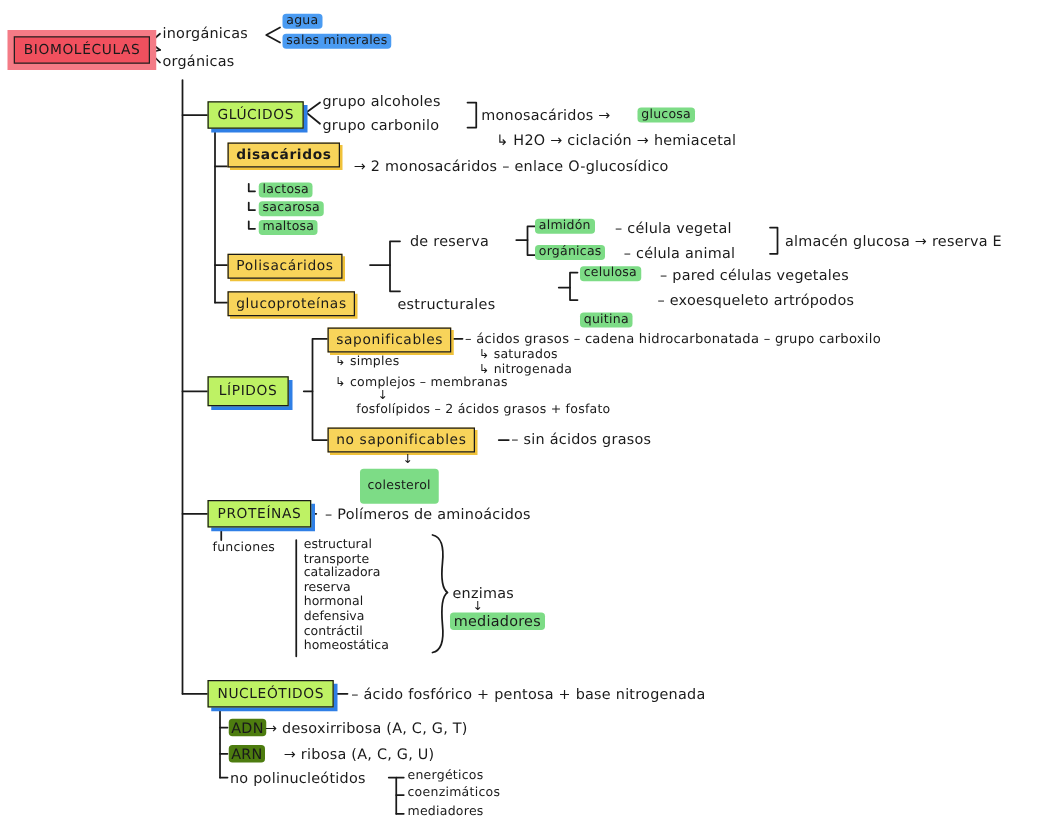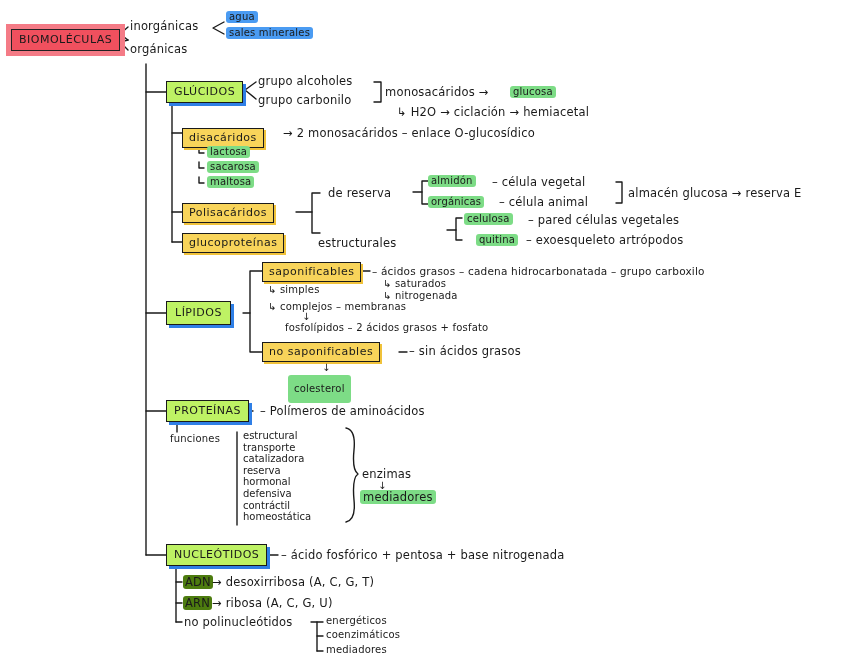--- a/index.html
+++ b/index.html
@@ -82,37 +82,37 @@
 <span class="t sm hl-b" style="left:226px;top:11px;">agua</span>
 <span class="t sm hl-b" style="left:226px;top:27px;">sales minerales</span>
 
 <div class="box blue" style="left:166px;top:81px;">GLÚCIDOS</div>
 <div class="t" style="left:258px;top:74px;">grupo alcoholes</div>
 <div class="t" style="left:258px;top:93px;">grupo carbonilo</div>
 <div class="t" style="left:385px;top:85px;">monosacáridos →</div>
 <span class="t sm hl-g" style="left:510px;top:86px;">glucosa</span>
 <div class="t" style="left:397px;top:105px;">↳ H2O → ciclación → hemiacetal</div>
 
-<div class="box yellow" style="left:182px;top:128px;">disacáridos</div>
+<div class="box yellow" style="left:182px;top:114px;font-weight:bold;">disacáridos</div>
 <div class="t" style="left:283px;top:126px;">→ 2 monosacáridos – enlace O-glucosídico</div>
 <span class="t sm hl-g" style="left:207px;top:146px;">lactosa</span>
 <span class="t sm hl-g" style="left:207px;top:161px;">sacarosa</span>
 <span class="t sm hl-g" style="left:207px;top:176px;">maltosa</span>
 
 <div class="box yellow" style="left:182px;top:203px;">Polisacáridos</div>
 <div class="t" style="left:328px;top:186px;">de reserva</div>
 <span class="t sm hl-g" style="left:428px;top:175px;">almidón</span>
 <div class="t" style="left:492px;top:175px;">– célula vegetal</div>
 <span class="t sm hl-g" style="left:428px;top:196px;">orgánicas</span>
 <div class="t" style="left:499px;top:195px;">– célula animal</div>
 <div class="t" style="left:628px;top:186px;">almacén glucosa → reserva E</div>
 <div class="t" style="left:318px;top:236px;">estructurales</div>
 <span class="t sm hl-g" style="left:464px;top:213px;">celulosa</span>
 <div class="t" style="left:528px;top:213px;">– pared células vegetales</div>
-<span class="t sm hl-g" style="left:464px;top:234px;margin-left:12px;">quitina</span>
+<span class="t sm hl-g" style="left:464px;top:250px;">quitina</span>
 <div class="t" style="left:526px;top:233px;">– exoesqueleto artrópodos</div>
 
 <div class="box yellow" style="left:182px;top:233px;">glucoproteínas</div>
 
 <div class="box blue" style="left:166px;top:301px;padding:4px 8px;">LÍPIDOS</div>
 <div class="box yellow" style="left:262px;top:262px;">saponificables</div>
 <div class="t" style="left:372px;top:264px;font-size:10.5px;">– ácidos grasos – cadena hidrocarbonatada – grupo carboxilo</div>
 <div class="t sm" style="left:383px;top:278px;">↳ saturados</div>
 <div class="t sm" style="left:383px;top:290px;">↳ nitrogenada</div>
 <div class="t sm" style="left:268px;top:284px;">↳ simples</div>
@@ -139,17 +139,17 @@
 </div>
 <div class="t" style="left:362px;top:467px;">enzimas</div>
 <div class="t sm" style="left:378px;top:480px;">↓</div>
 <span class="t hl-g" style="left:360px;top:490px;">mediadores</span>
 
 <div class="box blue" style="left:166px;top:544px;">NUCLEÓTIDOS</div>
 <div class="t" style="left:281px;top:548px;">– ácido fosfórico + pentosa + base nitrogenada</div>
 <span class="t hl-y" style="left:183px;top:575px;">ADN</span>
 <div class="t" style="left:212px;top:575px;">→ desoxirribosa  (A, C, G, T)</div>
 <span class="t hl-y" style="left:183px;top:596px;">ARN</span>
-<div class="t" style="left:212px;top:596px;">→ ribosa (A, C, G, U)</div>
+<div class="t" style="left:212px;top:596px;padding-left:15px;">→ ribosa (A, C, G, U)</div>
 <div class="t" style="left:184px;top:615px;">no polinucleótidos</div>
 <div class="t sm" style="left:326px;top:615px;">energéticos</div>
 <div class="t sm" style="left:326px;top:629px;">coenzimáticos</div>
 <div class="t sm" style="left:326px;top:644px;">mediadores</div>
 
 </body></html>

